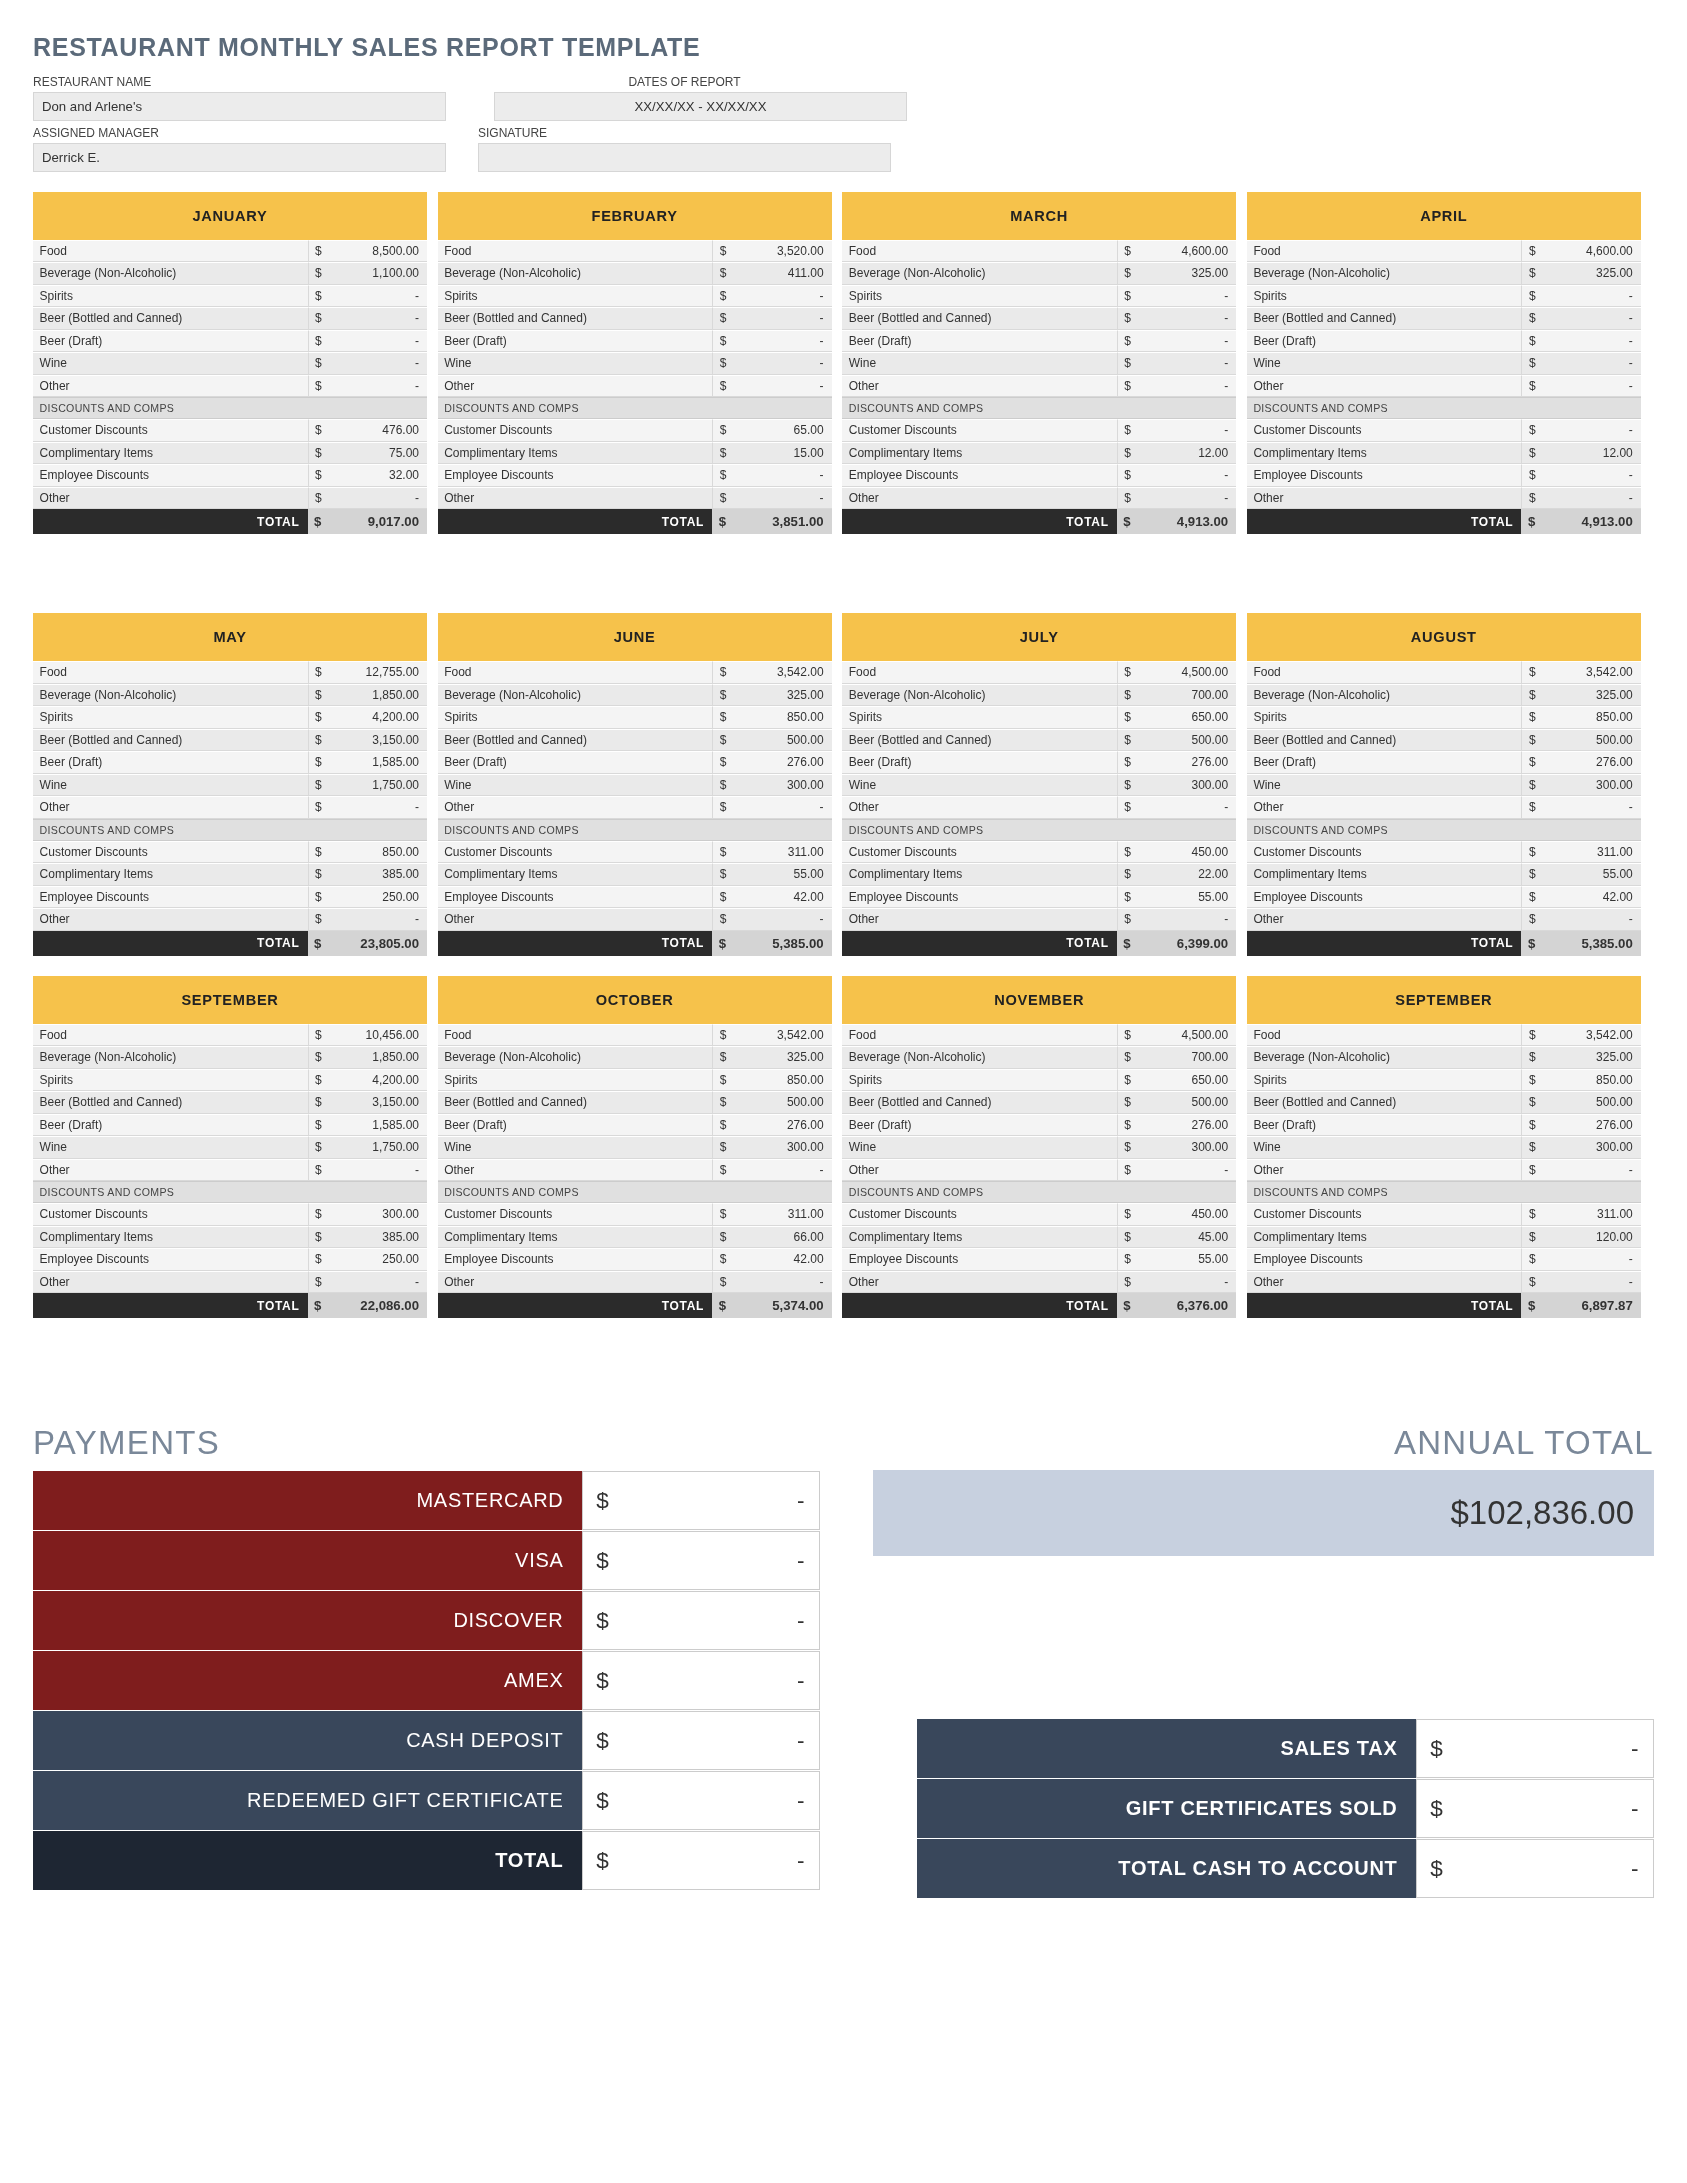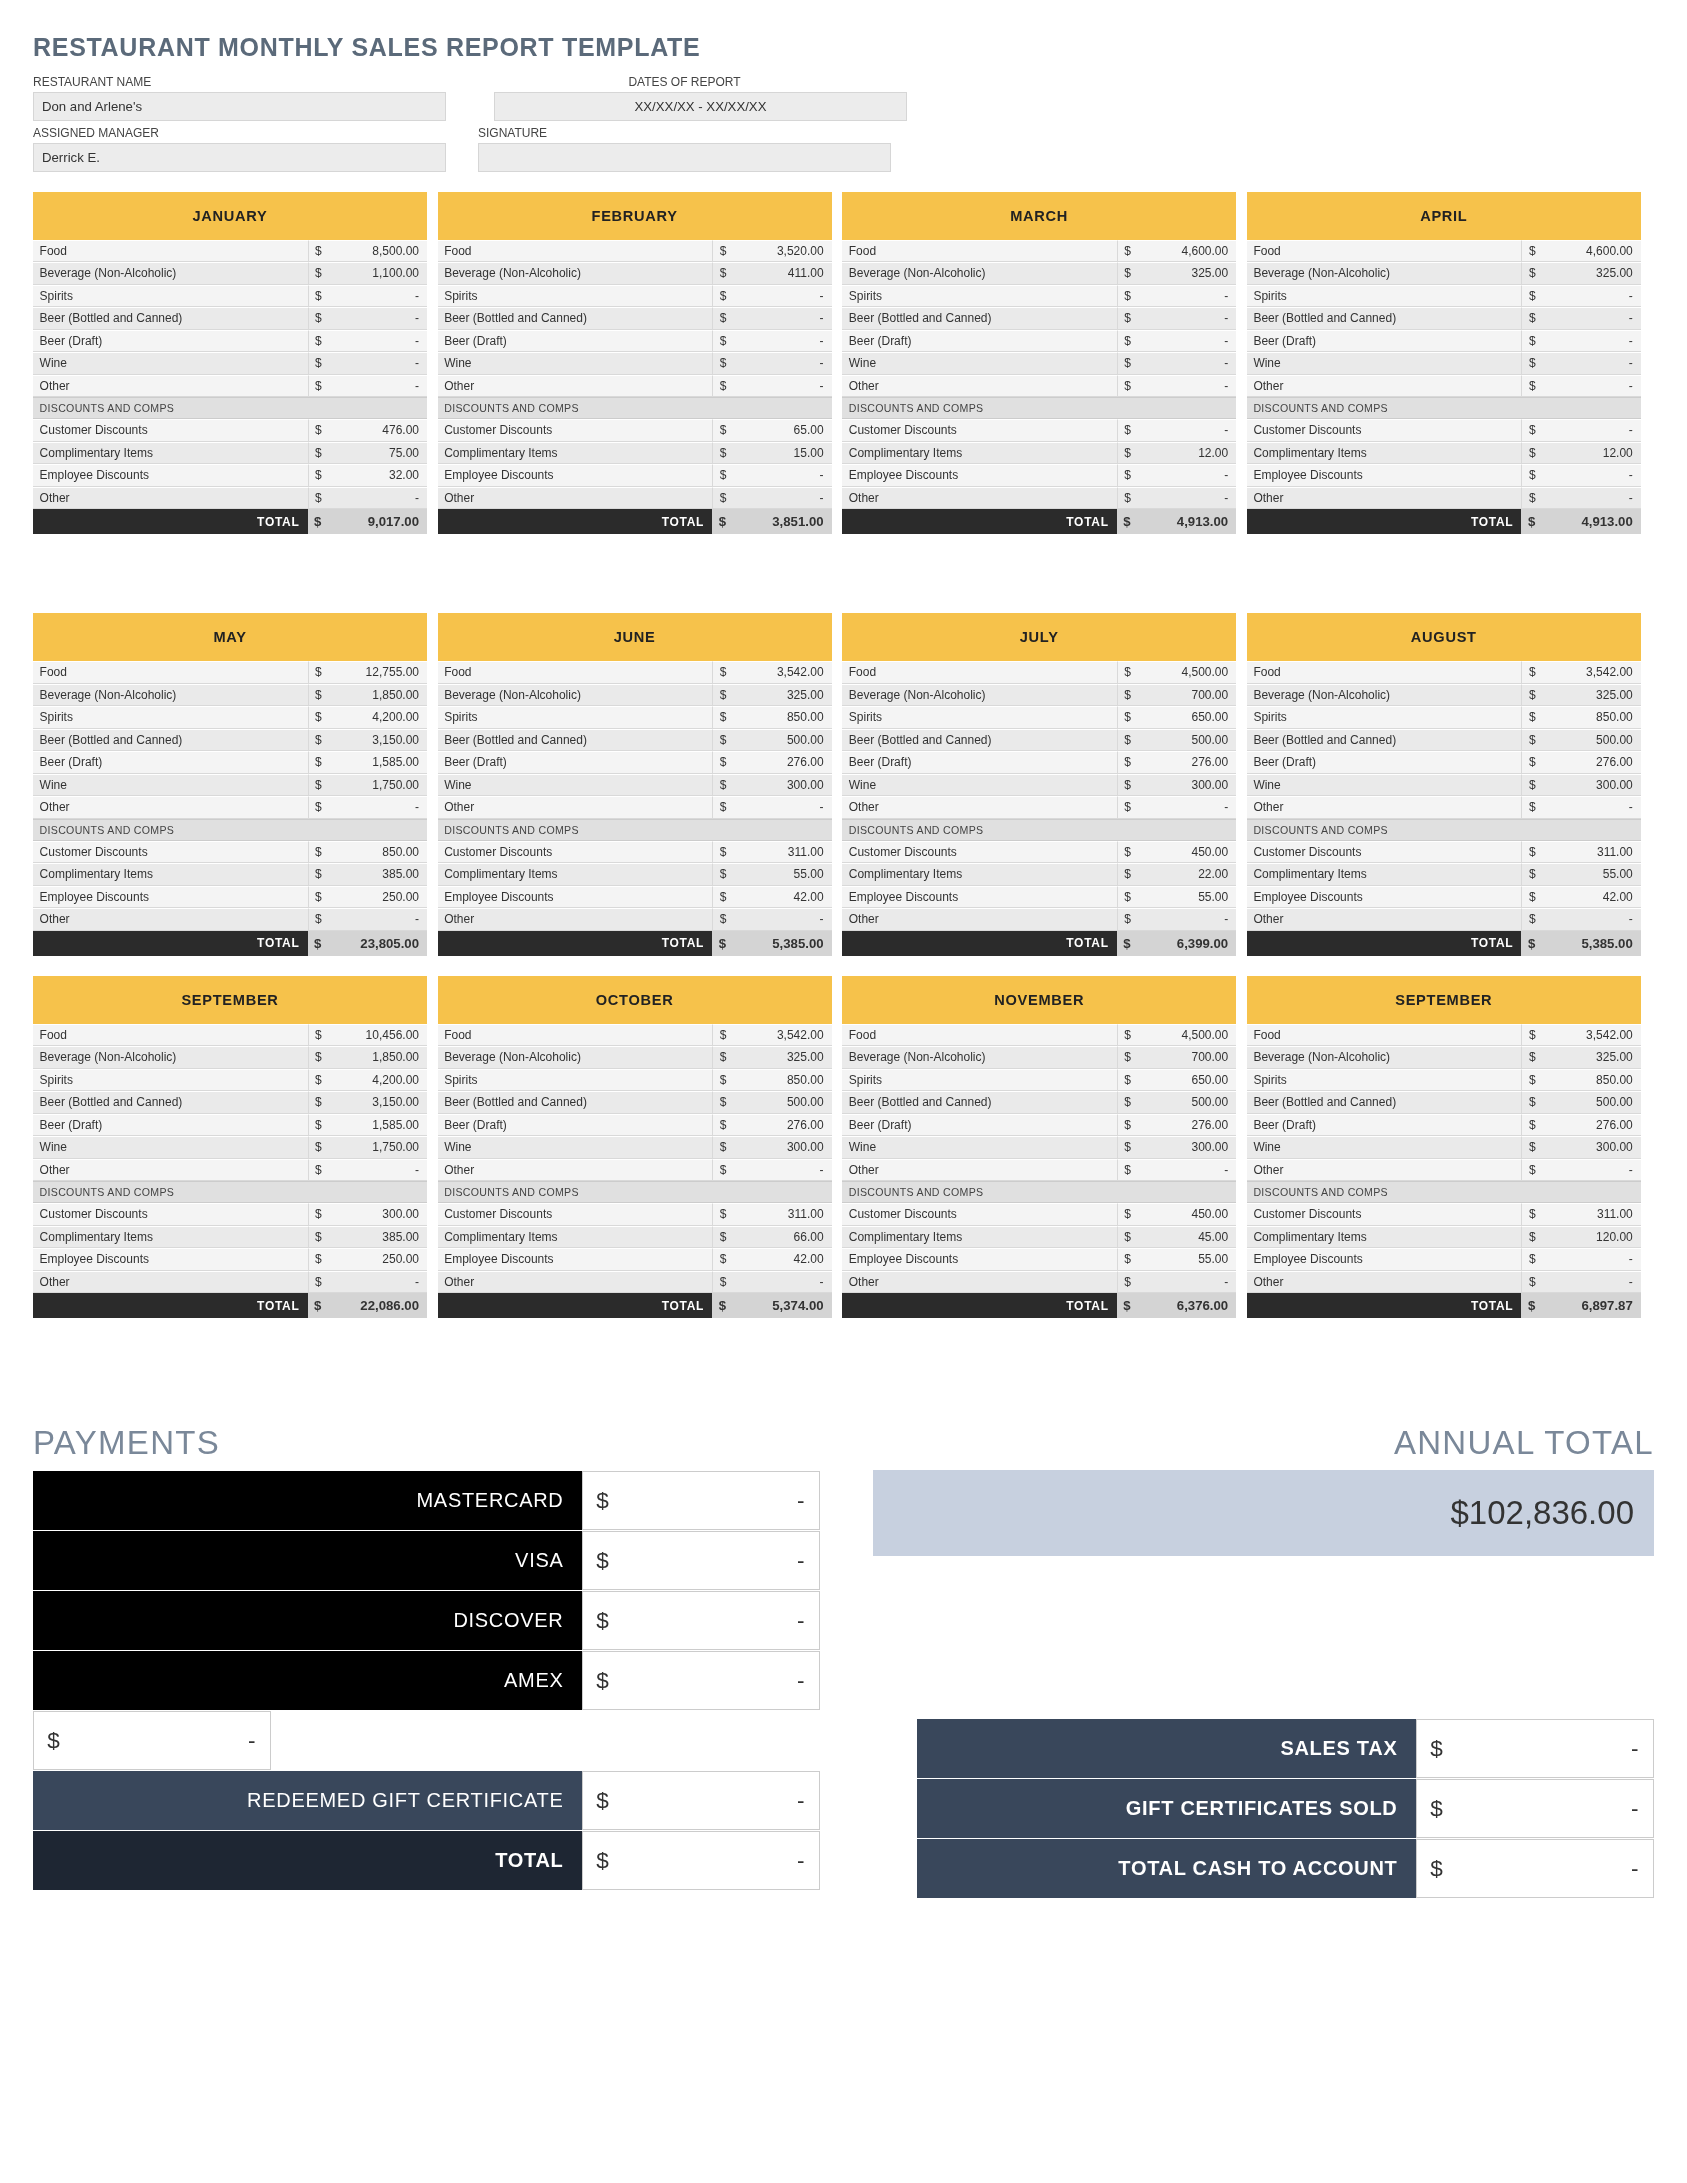--- a/index.html
+++ b/index.html
@@ -147,21 +147,21 @@
     margin-bottom: 8px;
   }
   .annual-col .section-title { text-align: right; }
   .pay-row {
     display: flex;
     height: 60px;
     border-top: 1.3px solid #fff;
   }
   .pay-label {
     flex: 1;
-    background: #000000;
+    background: #7f1d1d;
     color: #fff;
     display: flex;
     align-items: center;
     justify-content: flex-end;
     padding-right: 18.5px;
     font-size: 20px;
     letter-spacing: 0.7px;
   }
   .pay-label.dark { background: #39475b; }
   .pay-label.total { background: #1e2633; font-weight: bold; }
@@ -1047,20 +1047,21 @@
           </div>
         </div>
         <div class="pay-row">
           <div class="pay-label">AMEX</div>
           <div class="pay-val-box">
             <div class="pd">$</div>
             <div class="pv">-</div>
           </div>
         </div>
         <div class="pay-row">
+          <div class="pay-label dark">CASH DEPOSIT</div>
           <div class="pay-val-box">
             <div class="pd">$</div>
             <div class="pv">-</div>
           </div>
         </div>
         <div class="pay-row">
           <div class="pay-label dark">REDEEMED GIFT CERTIFICATE</div>
           <div class="pay-val-box">
             <div class="pd">$</div>
             <div class="pv">-</div>

